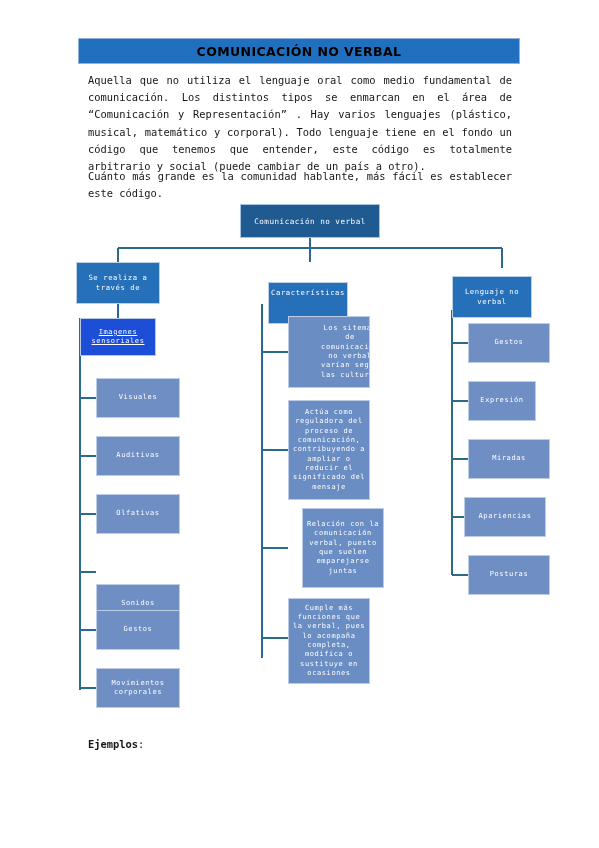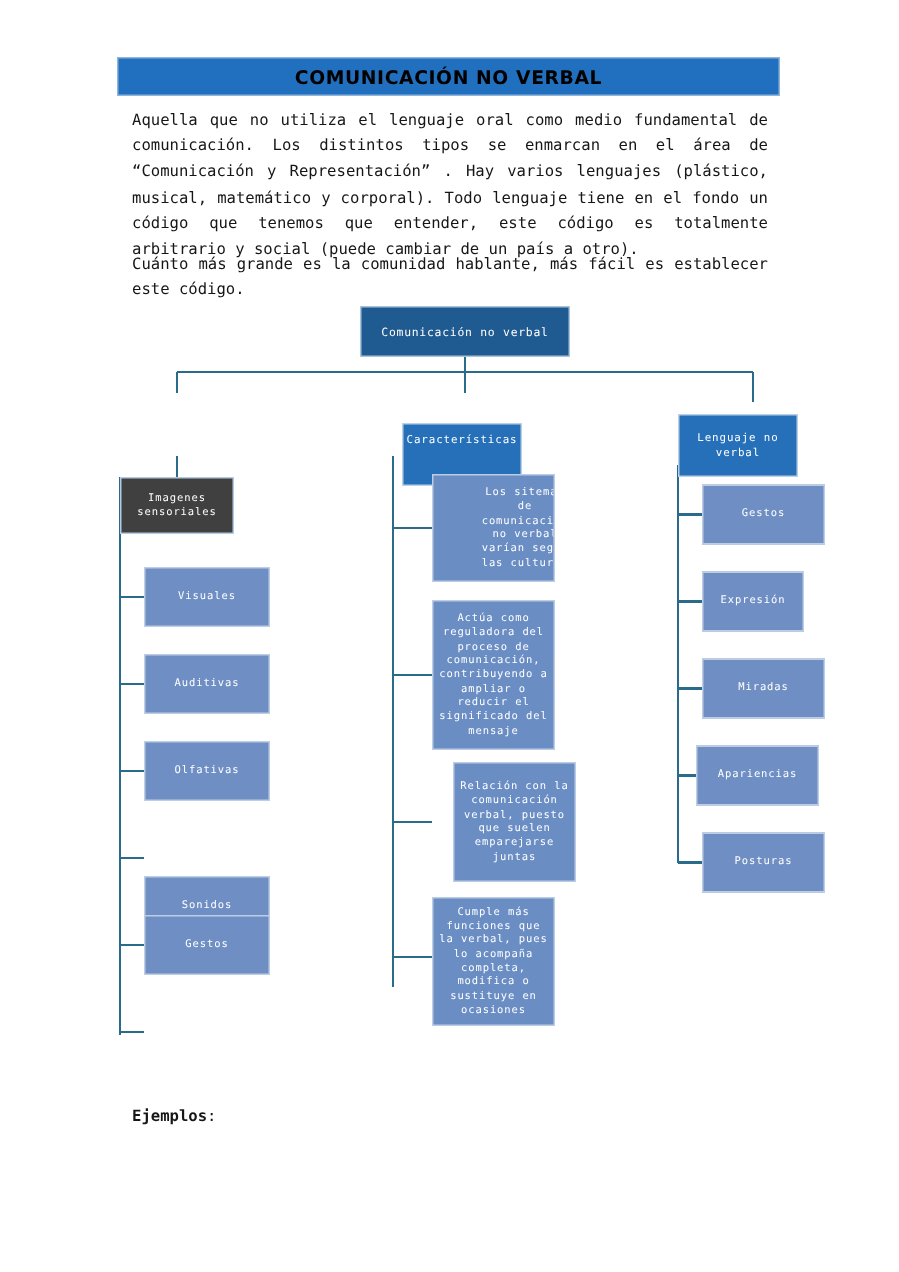--- a/index.html
+++ b/index.html
@@ -90,24 +90,25 @@
     font-size: 7.6px;
     letter-spacing: 0.5px;
   }
   .node-lvl2 {
     background: #2670ba;
     border: 1px solid #b9d0e5;
     font-size: 7.2px;
     line-height: 10px;
   }
   .node-lvl3 {
-    background: #404040;
+    background: #1d4ed8;
     border: 1px solid #b6c9e2;
     font-size: 7px;
     line-height: 9.4px;
+    text-decoration: underline;
   }
   .node-lvl4 {
     background: #6f8fc4;
     border: 1px solid #bdcde4;
     font-size: 7px;
     line-height: 9.4px;
   }
   .node-mid {
     background: #6a8dc4;
     border: 1px solid #bccce4;
@@ -178,20 +179,23 @@
       <path d="M452,459 L468,459"></path>
       <path d="M452,517 L468,517"></path>
       <path d="M452,575 L468,575"></path>
     </g>
   </svg>
 
   <div class="node node-root" style="left:240px; top:204px; width:140px; height:34px;">
     <span>Comunicación no verbal</span>
   </div>
 
+  <div class="node node-lvl2" style="left:76px; top:262px; width:84px; height:42px;">
+    <span>Se realiza a través de</span>
+  </div>
 
   <div class="node node-lvl2" style="left:268px; top:262px; width:80px; height:42px; align-items:flex-start; padding-top:5px;margin-top:20px;">
     <span>Características</span>
   </div>
 
   <div class="node node-lvl2" style="left:452px; top:276px; width:80px; height:42px;">
     <span>Lenguaje no verbal</span>
   </div>
 
   <div class="node node-lvl3" style="left:80px; top:318px; width:76px; height:38px;">
@@ -205,20 +209,23 @@
     <span>Auditivas</span>
   </div>
   <div class="node node-lvl4" style="left:96px; top:494px; width:84px; height:40px;">
     <span>Olfativas</span>
   </div>
   <div class="node node-lvl4" style="left:96px; top:552px; width:84px; height:40px;margin-top:32px;">
     <span>Sonidos</span>
   </div>
   <div class="node node-lvl4" style="left:96px; top:610px; width:84px; height:40px;">
     <span>Gestos</span>
+  </div>
+  <div class="node node-lvl4" style="left:96px; top:668px; width:84px; height:40px;">
+    <span>Movimientos corporales</span>
   </div>
 
   <div class="node node-mid" style="left:288px; top:316px; width:82px; height:72px;padding-left:45px;">
     <span>Los sitemas de comunicación no verbal varían según las culturas</span>
   </div>
   <div class="node node-mid" style="left:288px; top:400px; width:82px; height:100px;">
     <span>Actúa como reguladora del proceso de comunicación, contribuyendo a ampliar o reducir el significado del mensaje</span>
   </div>
   <div class="node node-mid" style="left:288px; top:508px; width:82px; height:80px;margin-left:14px;">
     <span>Relación con la comunicación verbal, puesto que suelen emparejarse juntas</span>

